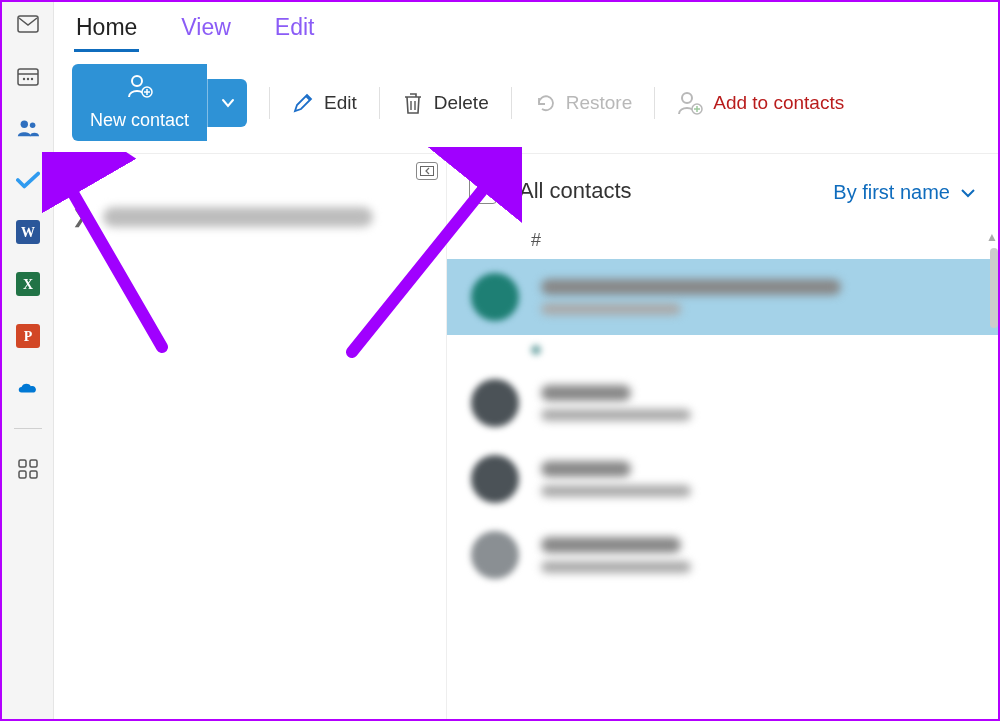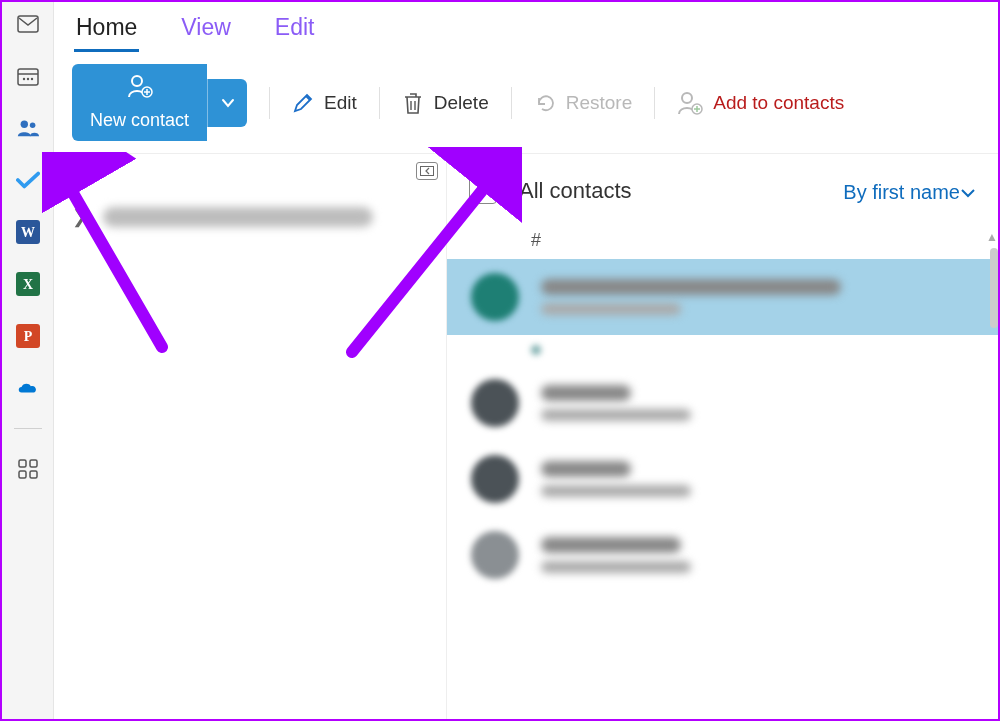--- a/index.html
+++ b/index.html
@@ -173,20 +173,21 @@
   .list-title {
     font-size: 22px;
     flex: 1;
     color: #333;
   }
   .sort-dd {
     color: #0f6cbd;
     font-size: 20px;
     display: flex;
     align-items: center;
+    gap: 10px;
     cursor: pointer;
   }
   .list-body {
     flex:1;
     overflow-y: auto;
     position: relative;
   }
   .group-header {
     padding: 8px 0 8px 84px;
     color: #555;

